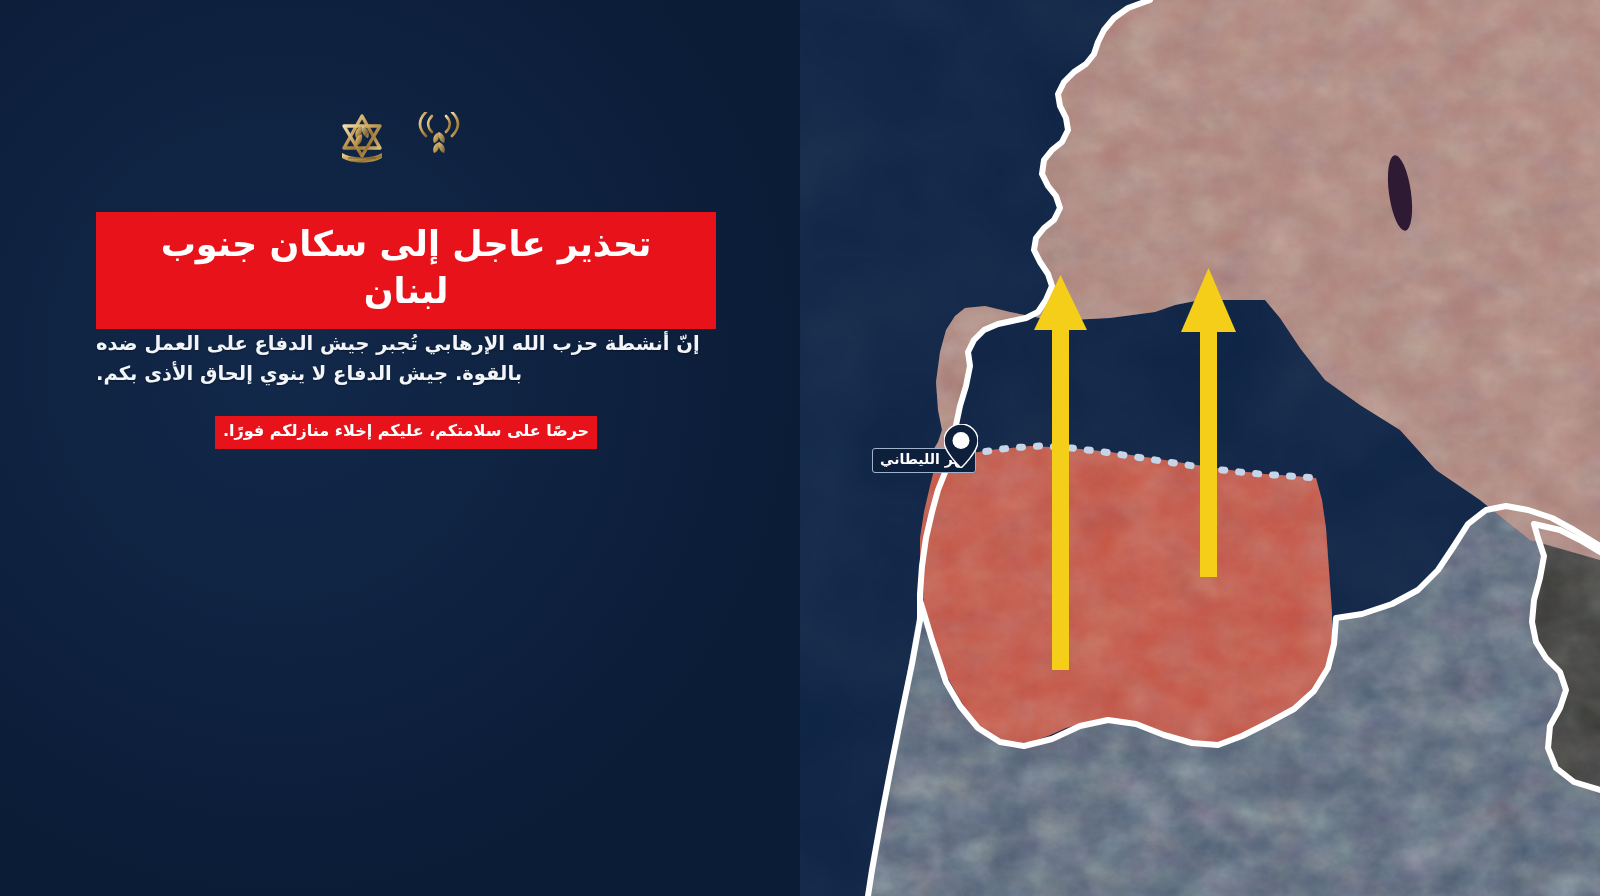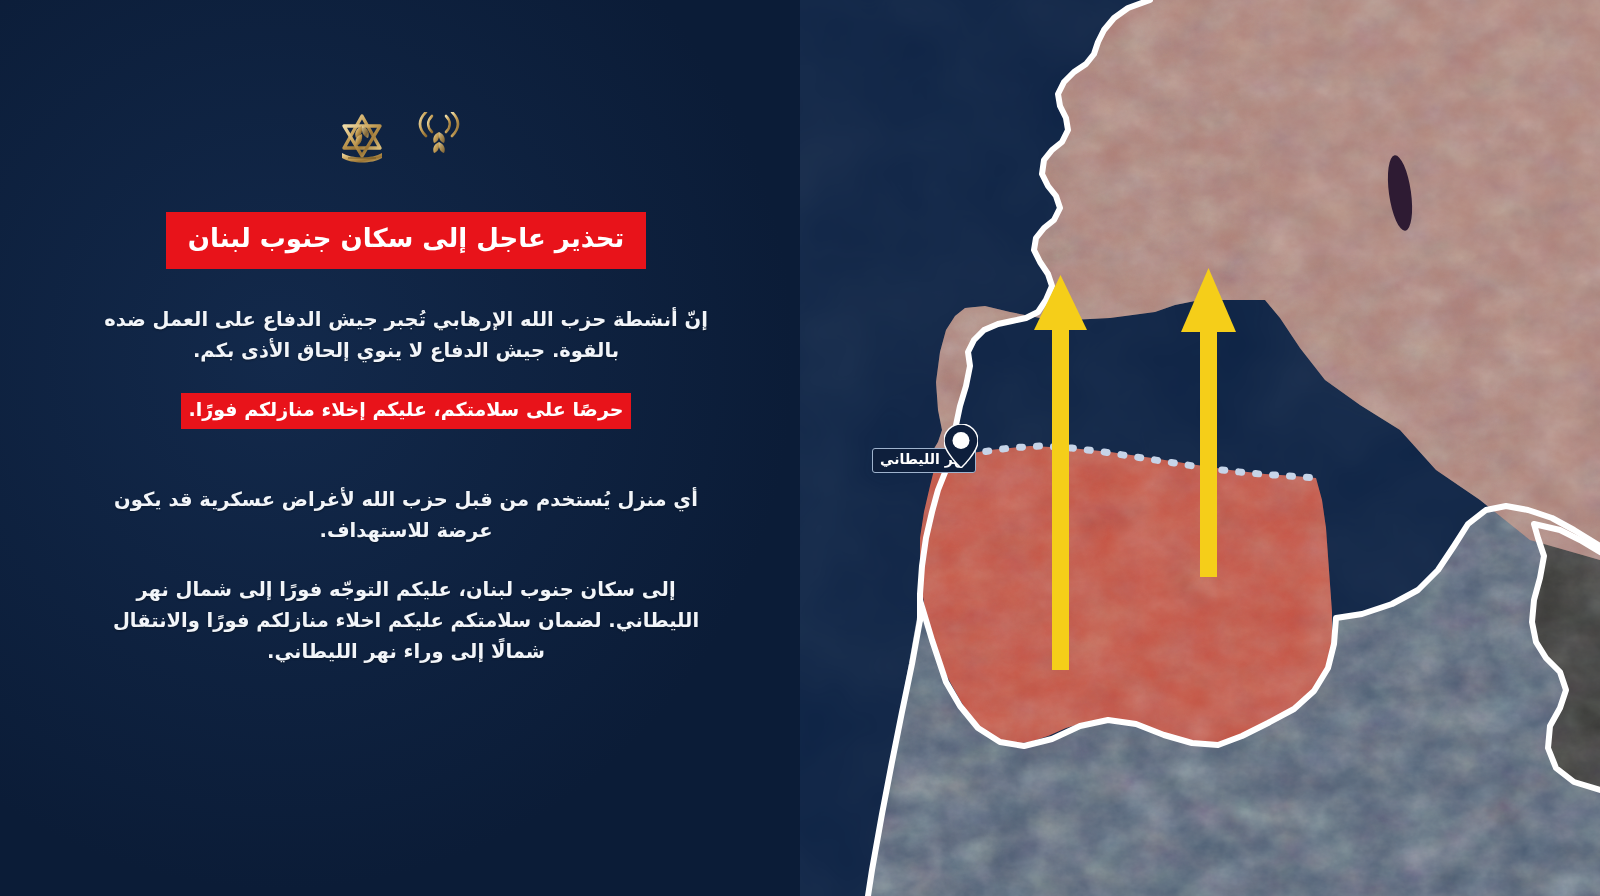--- a/index.html
+++ b/index.html
@@ -38,30 +38,29 @@
     direction:rtl; text-align:center; z-index:3;
   }
 
   .banner{
     display:table; margin:0 auto;
     background:#e8131a; color:#ffffff;
     font-weight:700; letter-spacing:0;
     line-height:1.35;
   }
   #title-banner{
-    font-size:26px; padding:9px 22px 13px;
-    margin-bottom:36px;
+    font-size:35px; padding:9px 22px 13px;
   }
   .mini-banner{
-    font-size:19px; padding:4px 8px 7px;text-align:center;
+    font-size:16px; padding:4px 8px 7px;text-align:center;
   }
 
   .para{
     color:#f2f5f9; font-size:19.5px; line-height:1.58;
-    font-weight:600; text-align:center;
+    font-weight:600; text-align:left;
     text-shadow:0 1px 2px rgba(0,0,0,.35);
   }
 
   .gap-a{ height:26px; }
   .gap-b{ height:28px; }
 
   
   #map-wrap{
     position:absolute; left:760px; top:0; width:840px; height:896px;
     overflow:hidden; z-index:1;
@@ -320,24 +319,22 @@
 
       <div class="gap-a"></div>
 
       <div class="banner mini-banner">حرصًا على سلامتكم، عليكم إخلاء منازلكم فورًا.</div>
 
       <div class="gap-b"></div>
 
 
       <div class="gap-b"></div>
 
-      <p class="para">أي منزل يُستخدم من قبل حزب الله لأغراض عسكرية قد يكون عرضة للاستهداف.</p>
 
       <div class="gap-b"></div>
 
-      <p class="para">إلى سكان جنوب لبنان، عليكم التوجّه فورًا إلى شمال نهر الليطاني. لضمان سلامتكم عليكم اخلاء منازلكم فورًا والانتقال شمالًا إلى وراء نهر الليطاني.</p>
 
       <div class="gap-b"></div>
 
     </div>
   </div>
 
 </div>
 
 </body></html>

